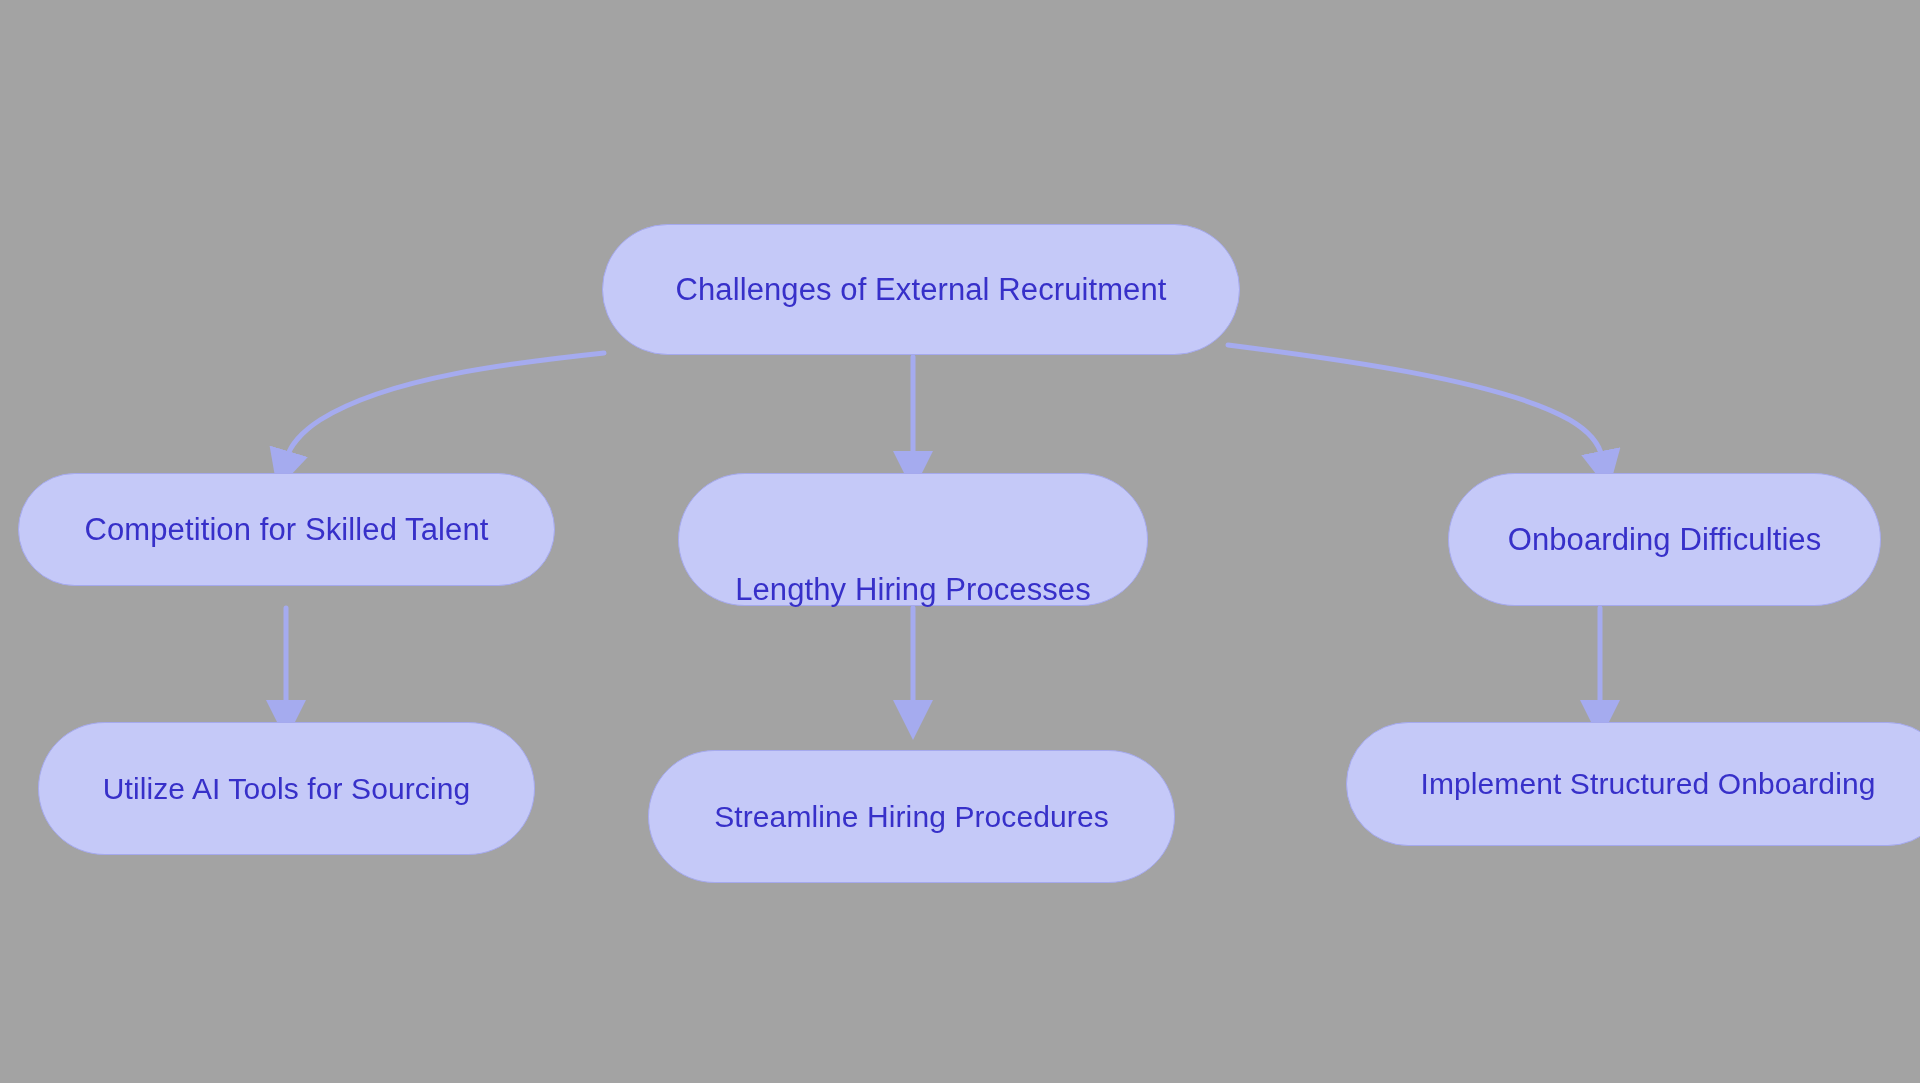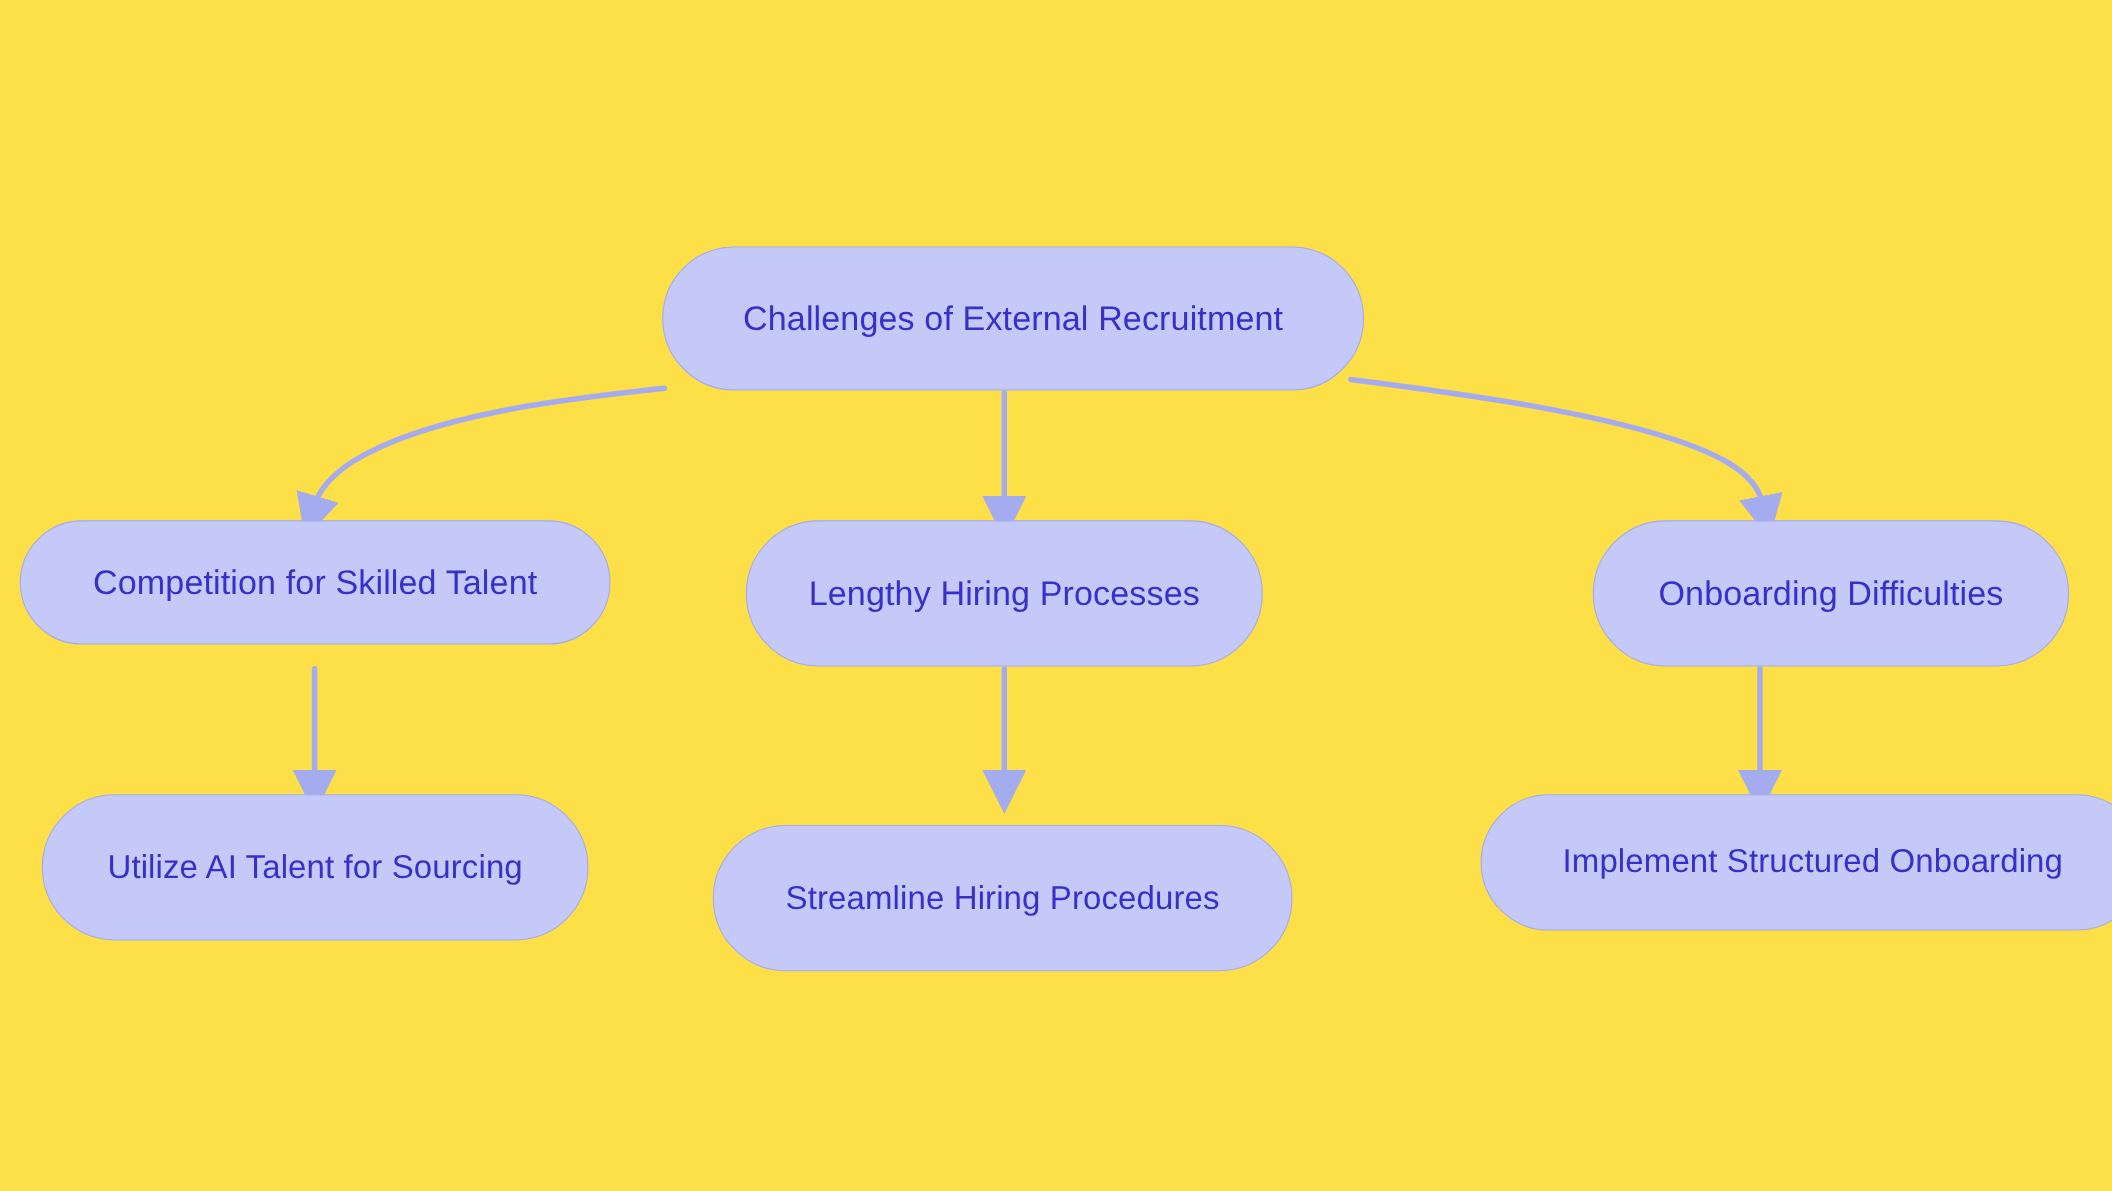--- a/index.html
+++ b/index.html
@@ -8,21 +8,21 @@
     padding: 0;
     background: #ffffff;
   }
   body {
     font-family: "Liberation Sans", "DejaVu Sans", sans-serif;
   }
   #canvas {
     position: relative;
     width: 1920px;
     height: 1083px;
-    background: #fde047;
+    background: #a3a3a3;
     overflow: hidden;
   }
   #edges {
     position: absolute;
     left: 0;
     top: 0;
     width: 1920px;
     height: 1083px;
     pointer-events: none;
   }
@@ -48,21 +48,21 @@
   .n-root {
     left: 602px;
     top: 224px;
     width: 638px;
     height: 131px;
   }
   .n-root .node-label { font-size: 31px; }
 
   
   .n-l2-a { left: 18px;   top: 473px; width: 537px; height: 113px; }
-  .n-l2-b { left: 678px;  top: 473px; width: 470px; height: 133px; }
+  .n-l2-b { left: 678px;  top: 473px; width: 470px; height: 133px; align-items: flex-end; }
   .n-l2-c { left: 1448px; top: 473px; width: 433px; height: 133px; }
   .n-l2-a .node-label,
   .n-l2-b .node-label,
   .n-l2-c .node-label { font-size: 31px; }
 
   
   .n-l3-a { left: 38px;   top: 722px; width: 497px; height: 133px; }
   .n-l3-b { left: 648px;  top: 750px; width: 527px; height: 133px; }
   .n-l3-c { left: 1346px; top: 722px; width: 604px; height: 124px; }
   .n-l3-a .node-label,
@@ -104,21 +104,21 @@
 
   <div class="node n-l2-b">
     <span class="node-label">Lengthy Hiring Processes</span>
   </div>
 
   <div class="node n-l2-c">
     <span class="node-label">Onboarding Difficulties</span>
   </div>
 
   <div class="node n-l3-a">
-    <span class="node-label">Utilize AI Talent for Sourcing</span>
+    <span class="node-label">Utilize AI Tools for Sourcing</span>
   </div>
 
   <div class="node n-l3-b">
     <span class="node-label">Streamline Hiring Procedures</span>
   </div>
 
   <div class="node n-l3-c">
     <span class="node-label">Implement Structured Onboarding</span>
   </div>
 

